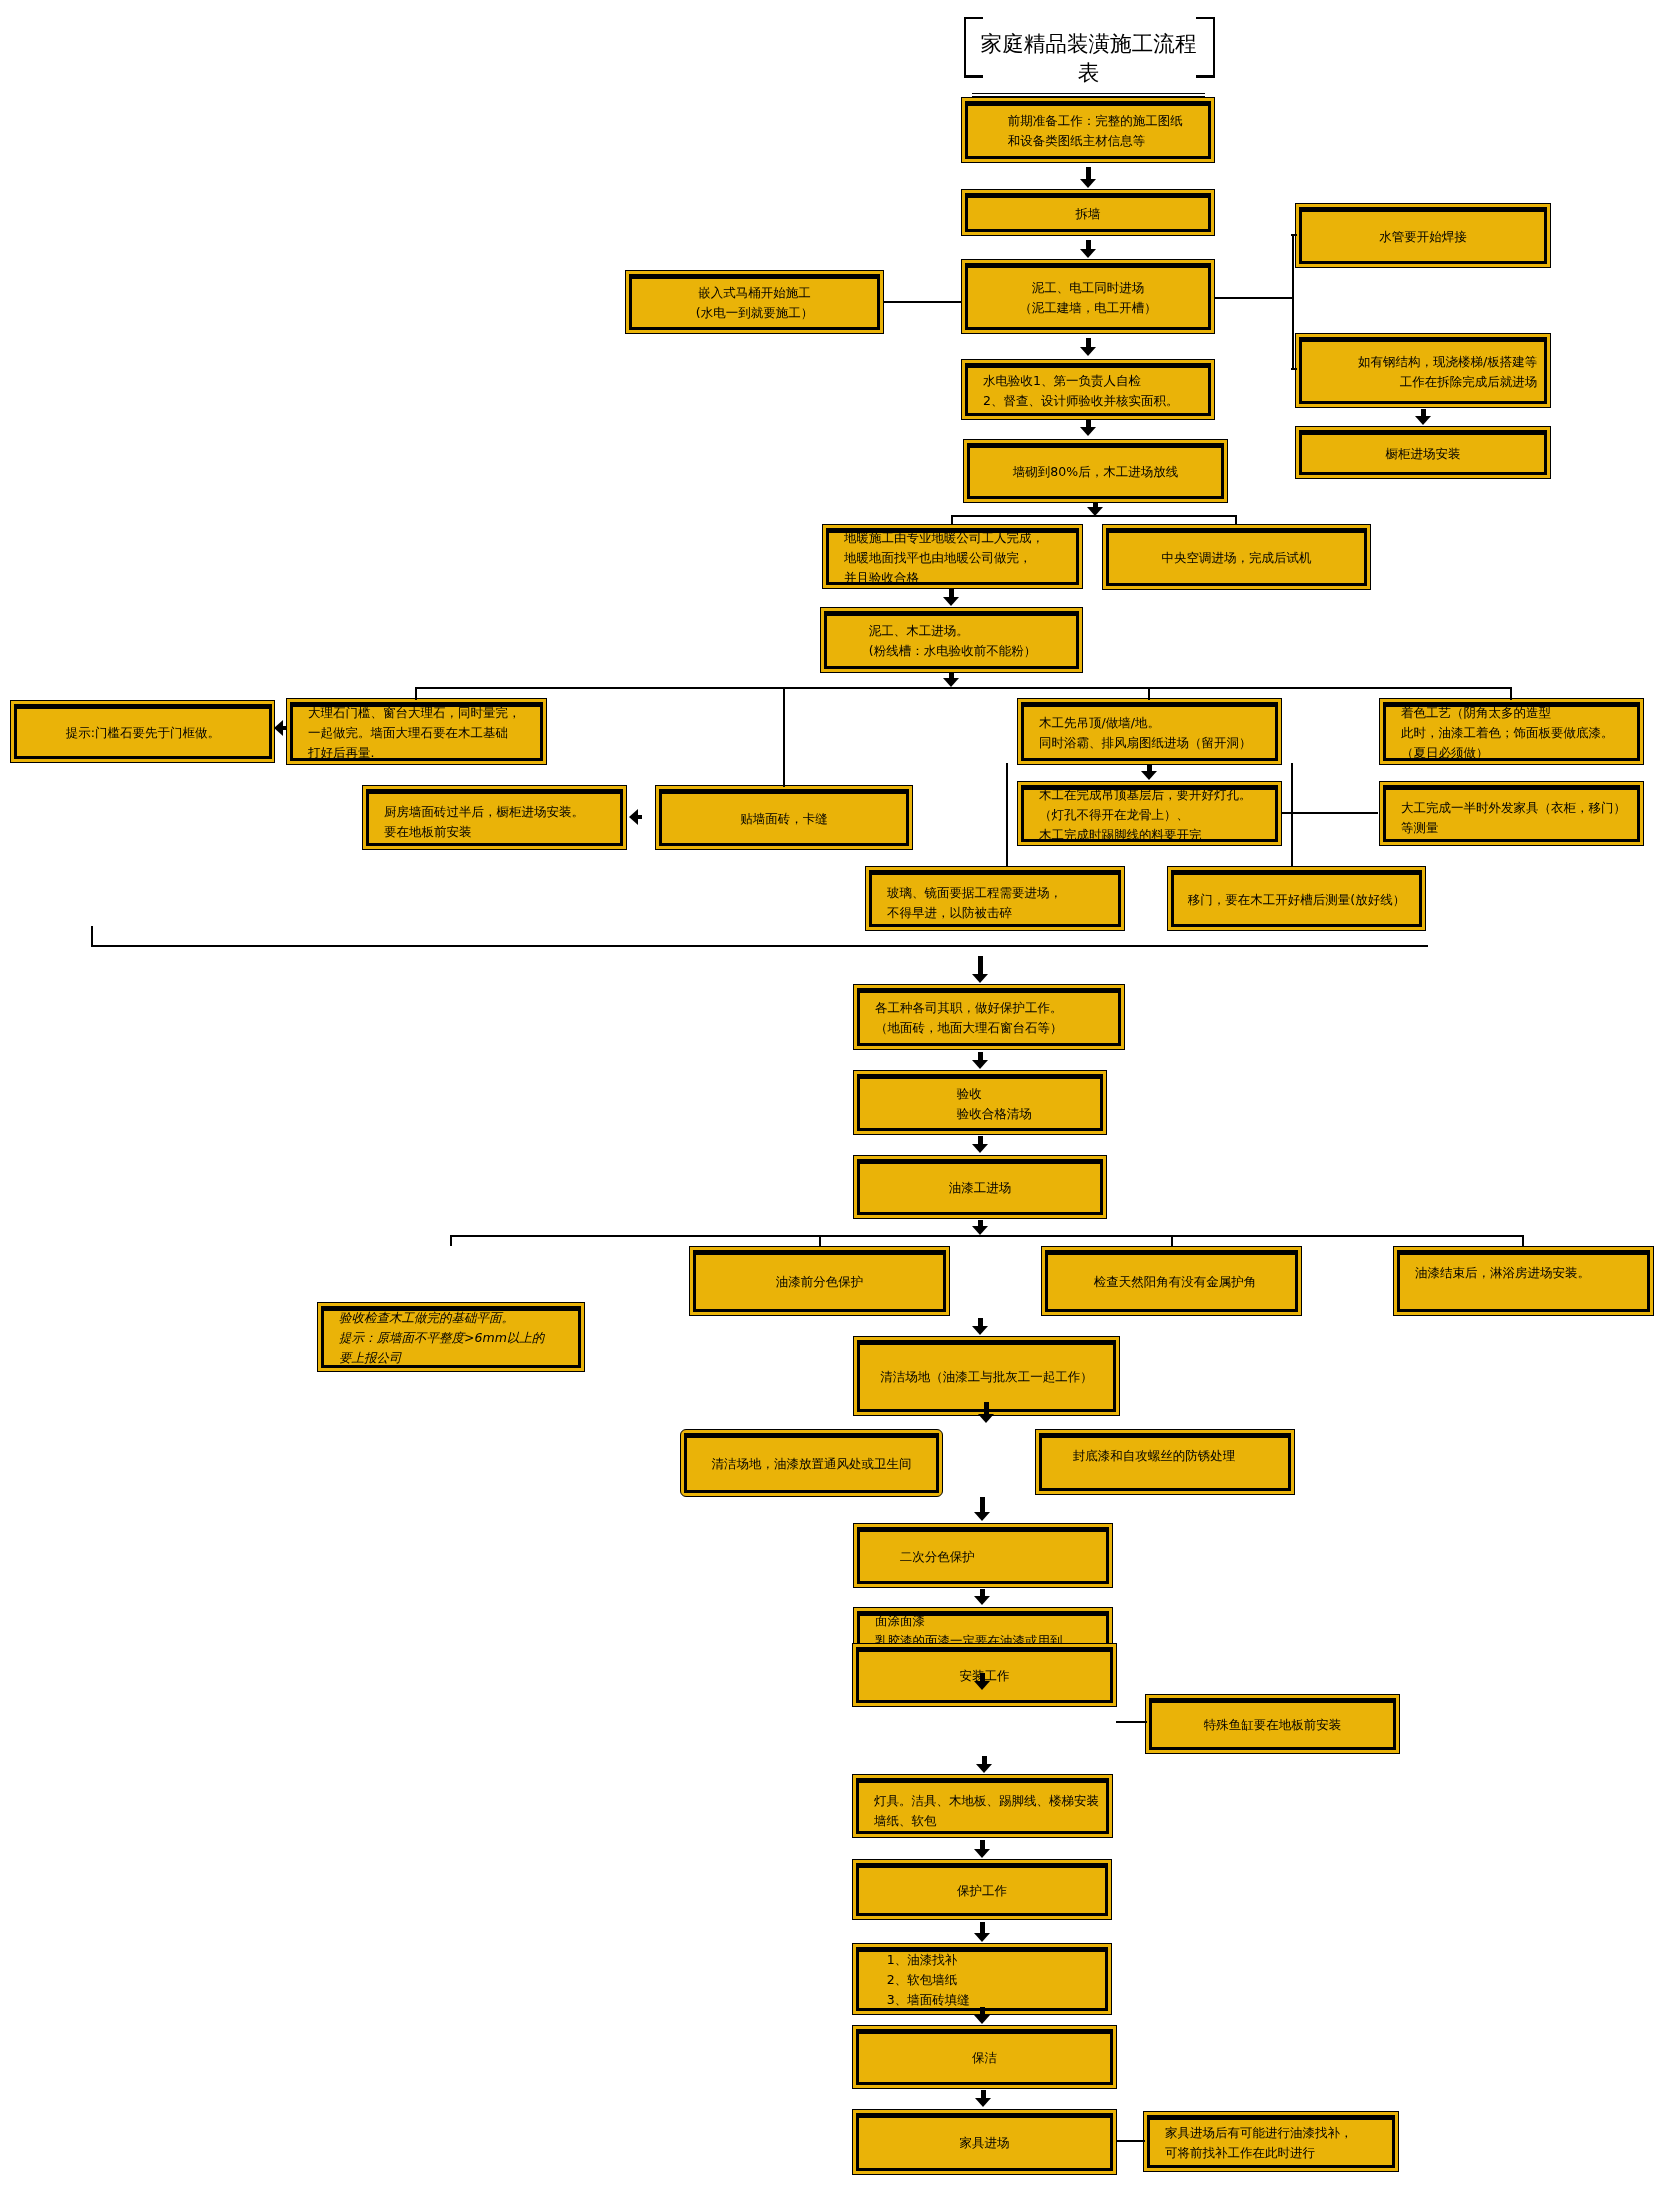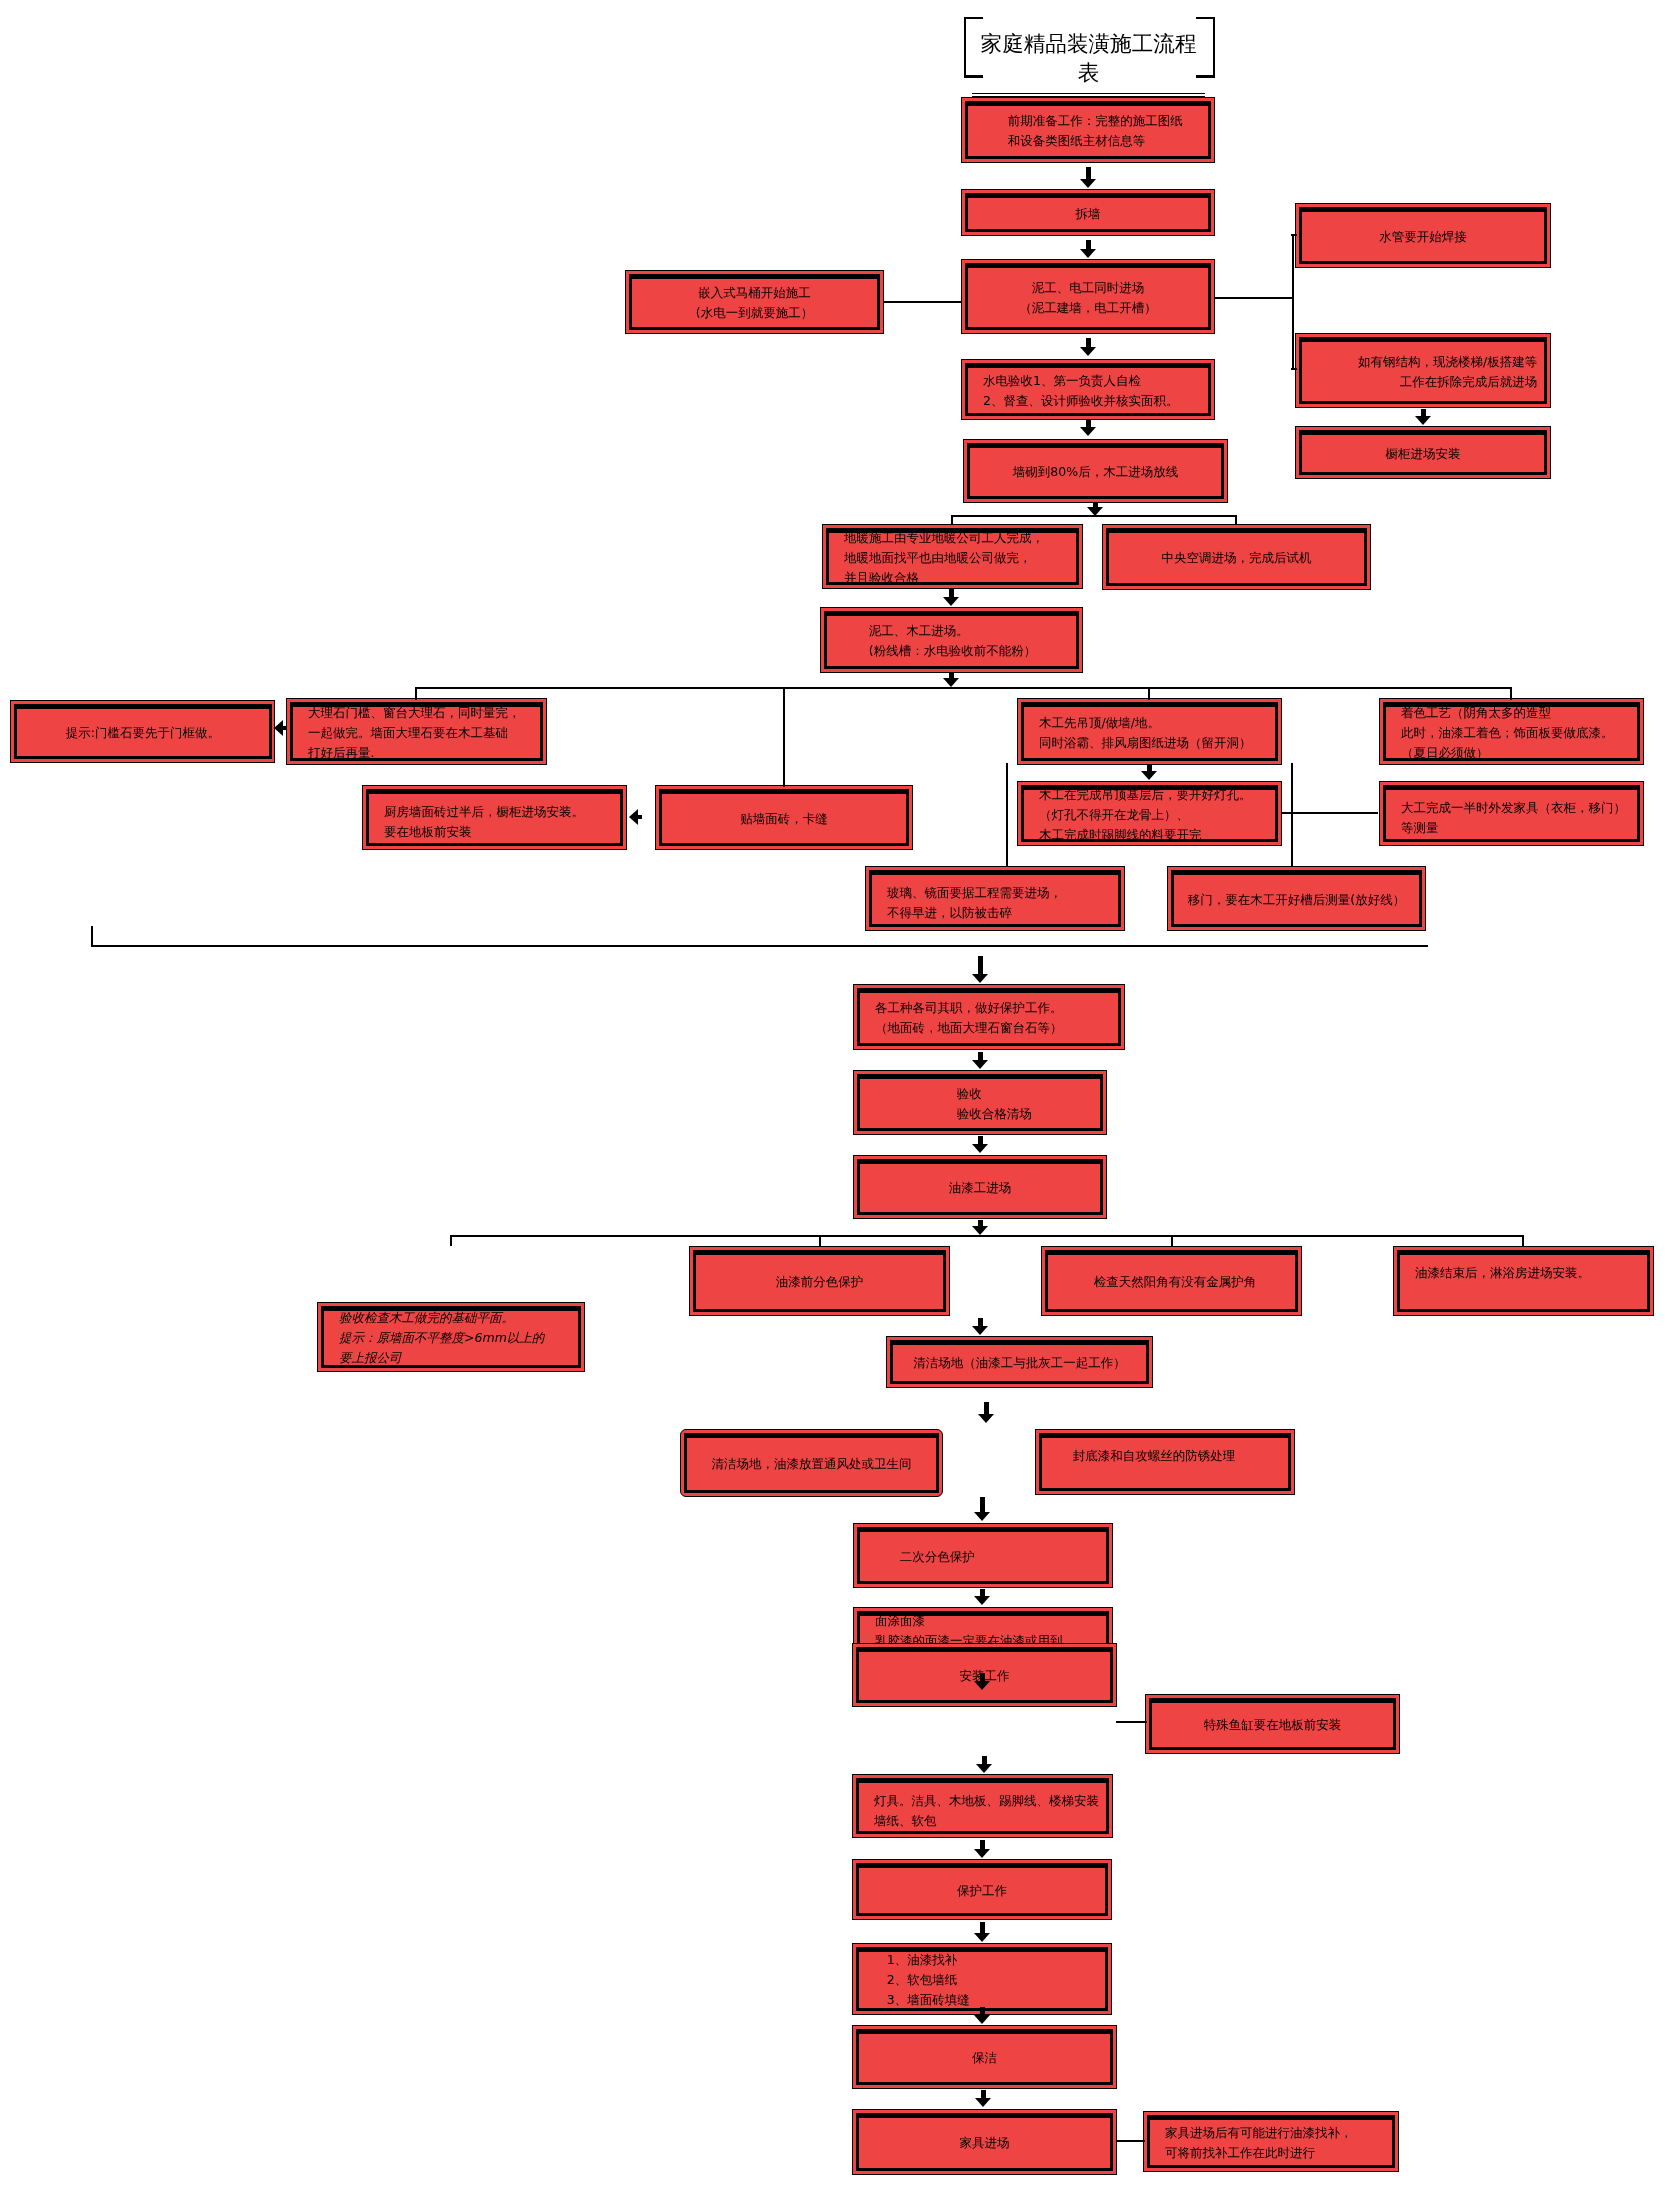--- a/index.html
+++ b/index.html
@@ -1,19 +1,19 @@
 <!DOCTYPE html>
 <html style="font-size:11px"><head>
 <meta charset="utf-8">
 <style>
   html,body{margin:0;padding:0;background:#fff;}
   #stage{position:relative;width:1672px;height:2194px;background:#fff;overflow:hidden;
          font-family:"DejaVu Sans","Liberation Sans",sans-serif;color:#000;}
   
-  .box{position:absolute;border:1.4px solid #000;background:#ef4444;padding:2.8px;box-sizing:border-box;}
+  .box{position:absolute;border:1.4px solid #000;background:#eab308;padding:2.8px;box-sizing:border-box;}
   .in{border:3.5px solid #000;border-top-width:5.6px;width:100%;height:100%;box-sizing:border-box;
       display:flex;align-items:center;font-size:12.5px;line-height:20px;}
   .in span{white-space:pre-line;display:block;width:100%;}
   .c .in{justify-content:center;}
   .c .in span{text-align:center;}
   .l .in{padding-left:15.3px;padding-right:7px;}
   .top .in{align-items:flex-start;padding-top:8.4px;}
   
   .ln{position:absolute;background:#000;}
   
@@ -204,21 +204,21 @@
   <div class="box l" style="left:1041px;top:1246px;width:261px;height:70px;">
       <div class="in" style="padding-left:46px;">
         <span>检查天然阳角有没有金属护角</span>
       </div>
     </div>
   <div class="box l top" style="left:1393px;top:1246px;width:261px;height:70px;">
       <div class="in">
         <span>油漆结束后，淋浴房进场安装。</span>
       </div>
     </div>
-  <div class="box c" style="left:886px;top:1336px;width:267px;height:52px;">
+  <div class="box c" style="left:853px;top:1336px;width:267px;height:80px;">
       <div class="in">
         <span>清洁场地（油漆工与批灰工一起工作）</span>
       </div>
     </div>
   <div class="box c" style="left:680px;top:1429px;width:263px;height:68px;border-radius:6px;">
       <div class="in">
         <span>清洁场地，油漆放置通风处或卫生间</span>
       </div>
     </div>
   <div class="box l top" style="left:1035px;top:1429px;width:260px;height:66px;">

